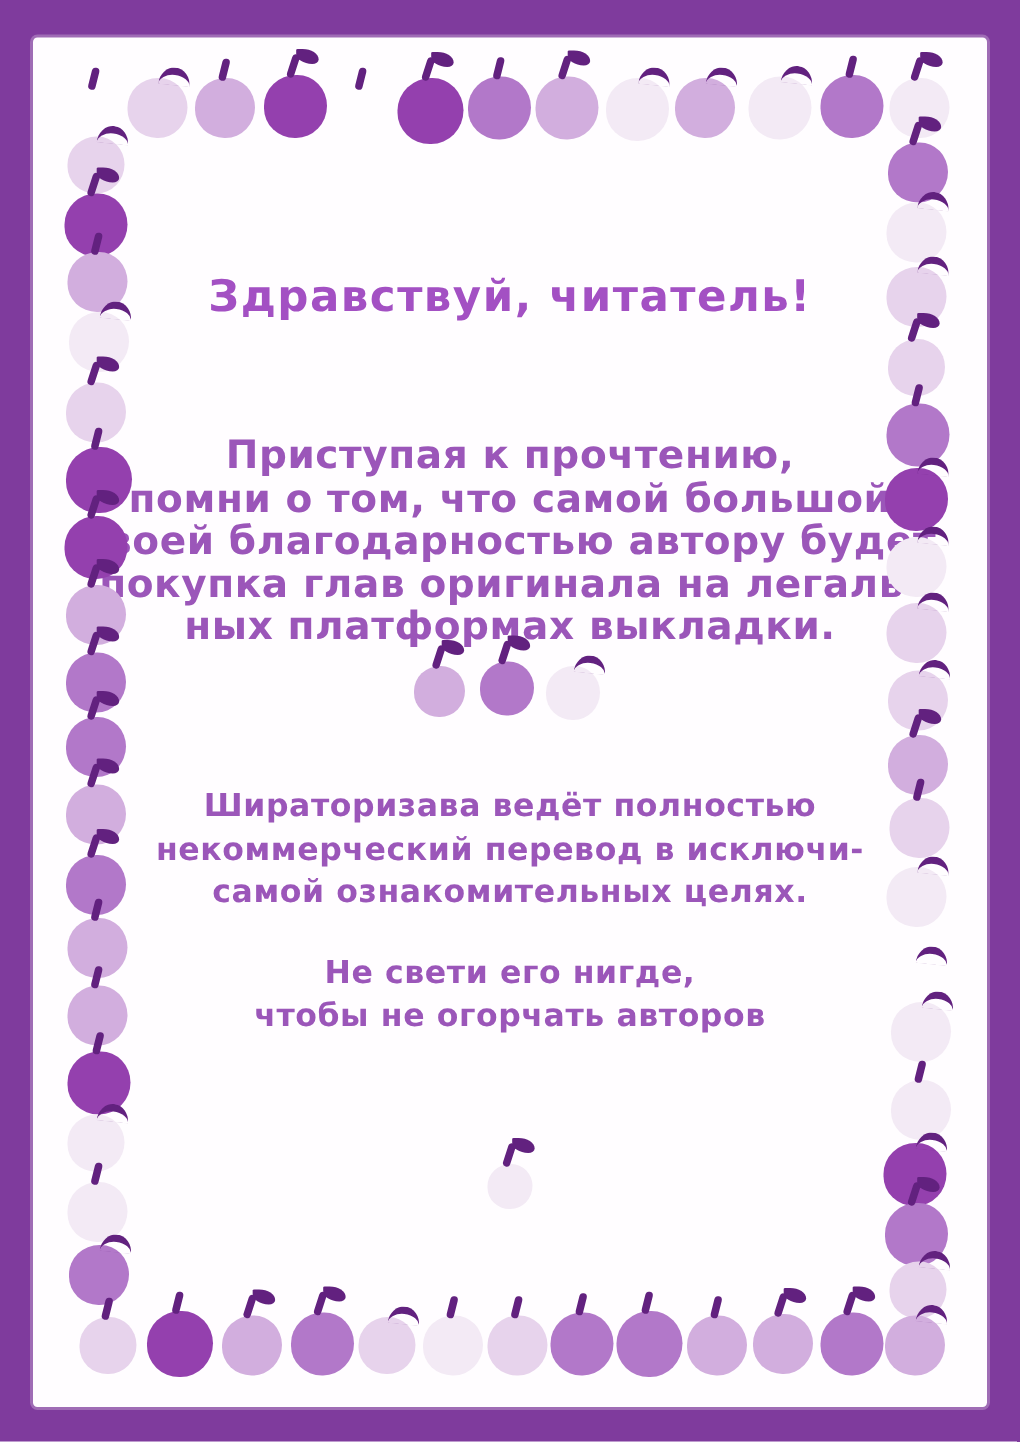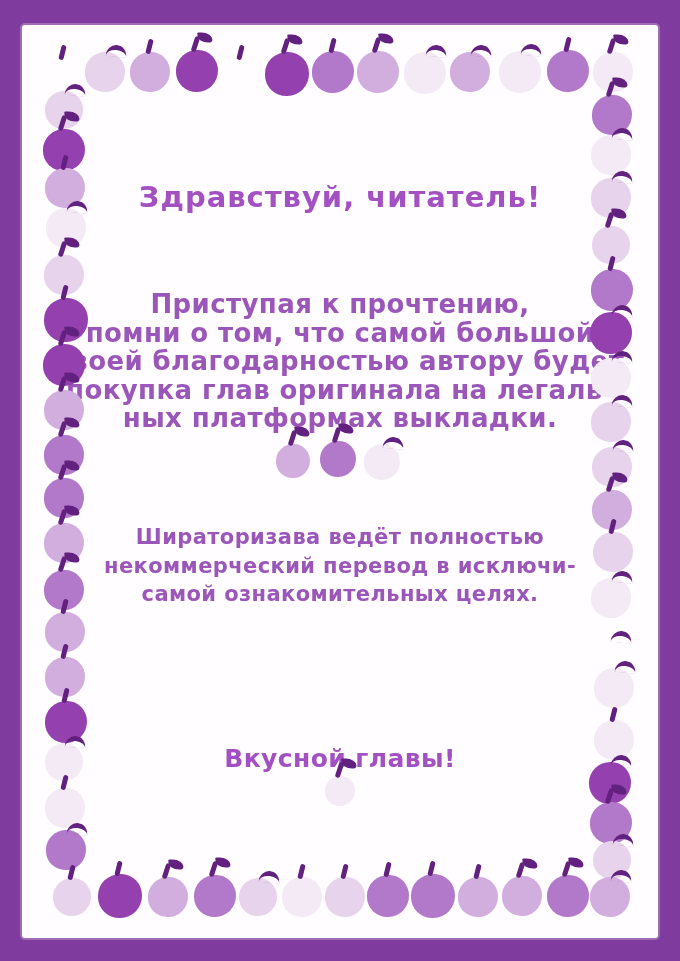--- a/index.html
+++ b/index.html
@@ -109,22 +109,23 @@
     <div class="txt p1">Приступая к прочтению,
 помни о том, что самой большой
 твоей благодарностью автору будет
 покупка глав оригинала на легаль-
 ных платформах выкладки.</div>
 
     <div class="txt p2">Шираторизава ведёт полностью
 некоммерческий перевод в исключи-
 самой ознакомительных целях.</div>
 
-
-    <div class="txt farewell">Вкусной главы!</div>
+    <div class="txt p3">Не свети его нигде,
+чтобы не огорчать авторов</div>
+
   </div>
 
   <div class="apple-layer">
       <div class="apple" style="left: 60px; top: 58px; width: 0px; height: 0px;">
         <span class="stem stem-u"></span>
       </div>
       <div class="apple" style="left: 85px; top: 52px; width: 40px; height: 40px; background: rgb(231, 211, 236);">
         <span class="stem stem-a"></span>
       </div>
       <div class="apple" style="left: 130px; top: 52px; width: 40px; height: 40px; background: rgb(210, 174, 222);">

